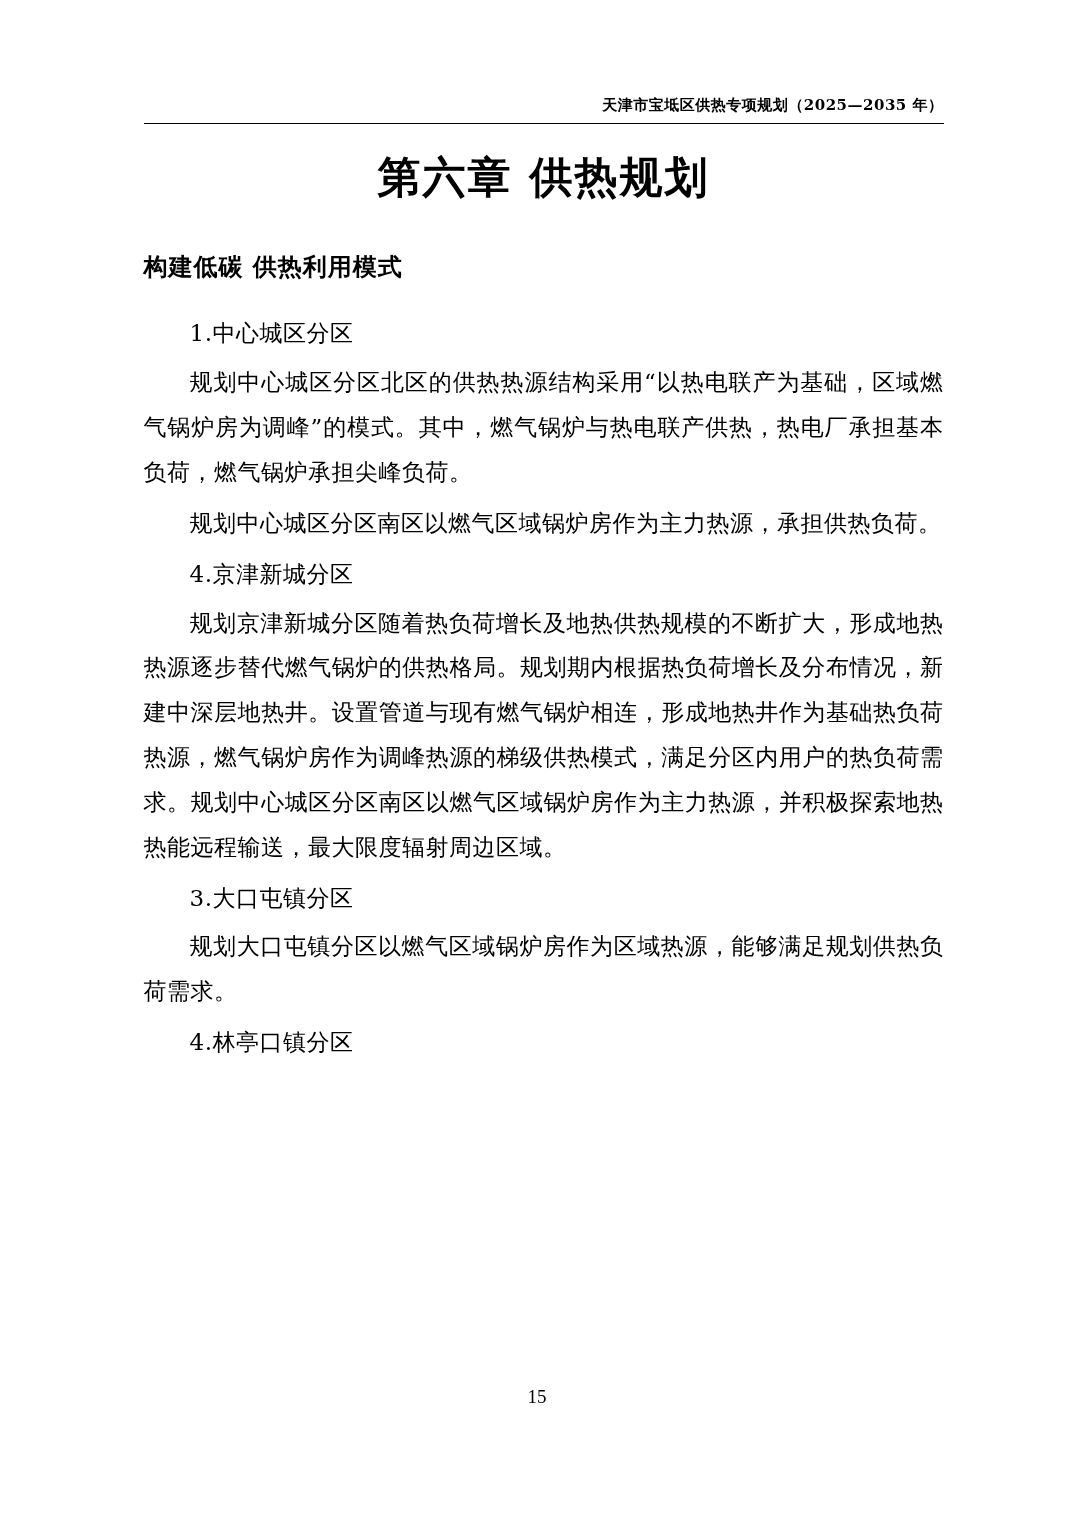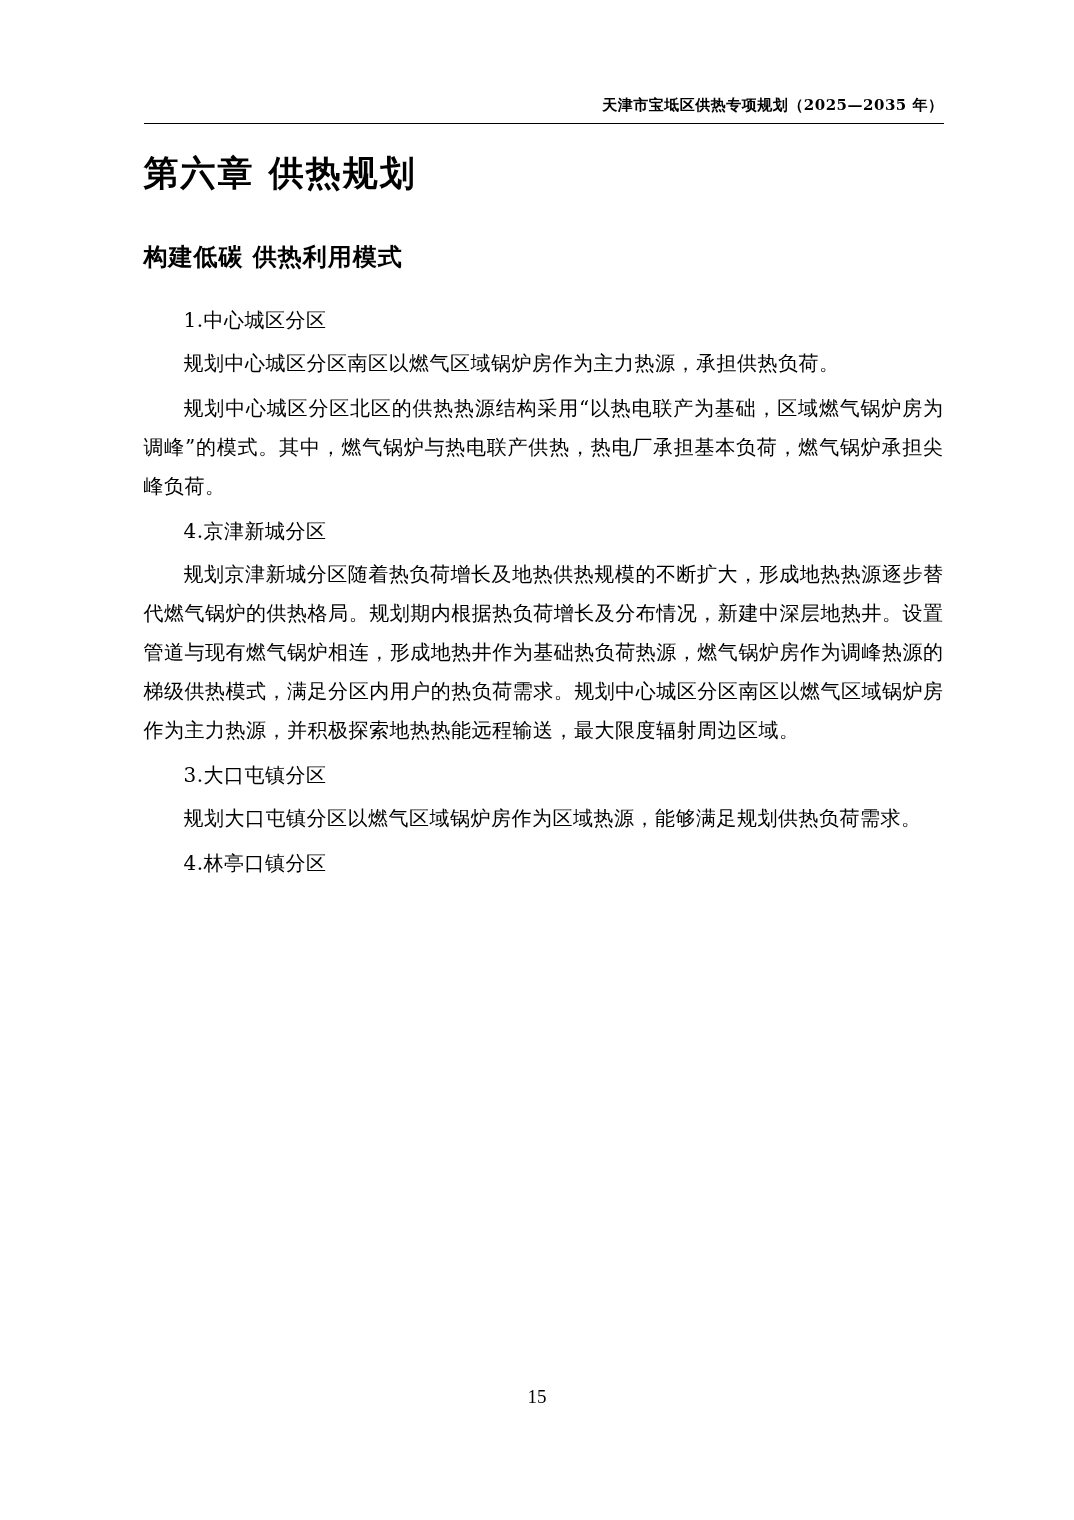--- a/index.html
+++ b/index.html
@@ -37,40 +37,41 @@
     padding-bottom: 8px;
   }
   .header-rule {
     border: none;
     border-top: 1.5px solid #000;
     margin: 0 0 26px 0;
     width: 100%;
   }
   
   .chapter-title {
+    text-align: center;
     font-family: "DejaVu Serif", "Liberation Serif", serif;
     font-weight: bold;
-    font-size: 35px;
+    font-size: 43px;
     letter-spacing: 2px;
     margin: 26px 0 44px 0;
     line-height: 1.3;
   }
   
   .section-heading {
     font-family: "DejaVu Serif", "Liberation Serif", serif;
     font-weight: bold;
     font-size: 24px;
     letter-spacing: 1px;
     margin: 0 0 28px 0;
     line-height: 1.4;
   }
   
   p.para {
     font-family: "DejaVu Serif", "Liberation Serif", serif;
-    font-size: 20px;
+    font-size: 23px;
     line-height: 1.95;
     margin: 0 0 6px 0;
     text-align: justify;
     text-justify: inter-ideograph;
     text-indent: 2em;
     letter-spacing: 0.5px;
   }
   p.list-item {
     margin-bottom: 4px;
   }
@@ -93,22 +94,22 @@
   <div class="page-inner">
 
     <div class="doc-header">天津市宝坻区供热专项规划（2025—2035 年）</div>
     <hr class="header-rule">
 
     <h1 class="chapter-title">第六章  供热规划</h1>
 
     <h2 class="section-heading">构建低碳 供热利用模式</h2>
 
     <p class="para list-item">1.中心城区分区</p>
+    <p class="para">规划中心城区分区北区的供热热源结构采用“以热电联产为基础，区域燃气锅炉房为调峰”的模式。其中，燃气锅炉与热电联产供热，热电厂承担基本负荷，燃气锅炉承担尖峰负荷。</p>
     <p class="para">规划中心城区分区南区以燃气区域锅炉房作为主力热源，承担供热负荷。</p>
-    <p class="para">规划中心城区分区北区的供热热源结构采用“以热电联产为基础，区域燃气锅炉房为调峰”的模式。其中，燃气锅炉与热电联产供热，热电厂承担基本负荷，燃气锅炉承担尖峰负荷。</p>
     <p class="para list-item">4.京津新城分区</p>
     <p class="para">规划京津新城分区随着热负荷增长及地热供热规模的不断扩大，形成地热热源逐步替代燃气锅炉的供热格局。规划期内根据热负荷增长及分布情况，新建中深层地热井。设置管道与现有燃气锅炉相连，形成地热井作为基础热负荷热源，燃气锅炉房作为调峰热源的梯级供热模式，满足分区内用户的热负荷需求。规划中心城区分区南区以燃气区域锅炉房作为主力热源，并积极探索地热热能远程输送，最大限度辐射周边区域。</p>
     <p class="para list-item">3.大口屯镇分区</p>
     <p class="para">规划大口屯镇分区以燃气区域锅炉房作为区域热源，能够满足规划供热负荷需求。</p>
     <p class="para list-item">4.林亭口镇分区</p>
 
   </div>
 
   <div class="page-number">15</div>
 

